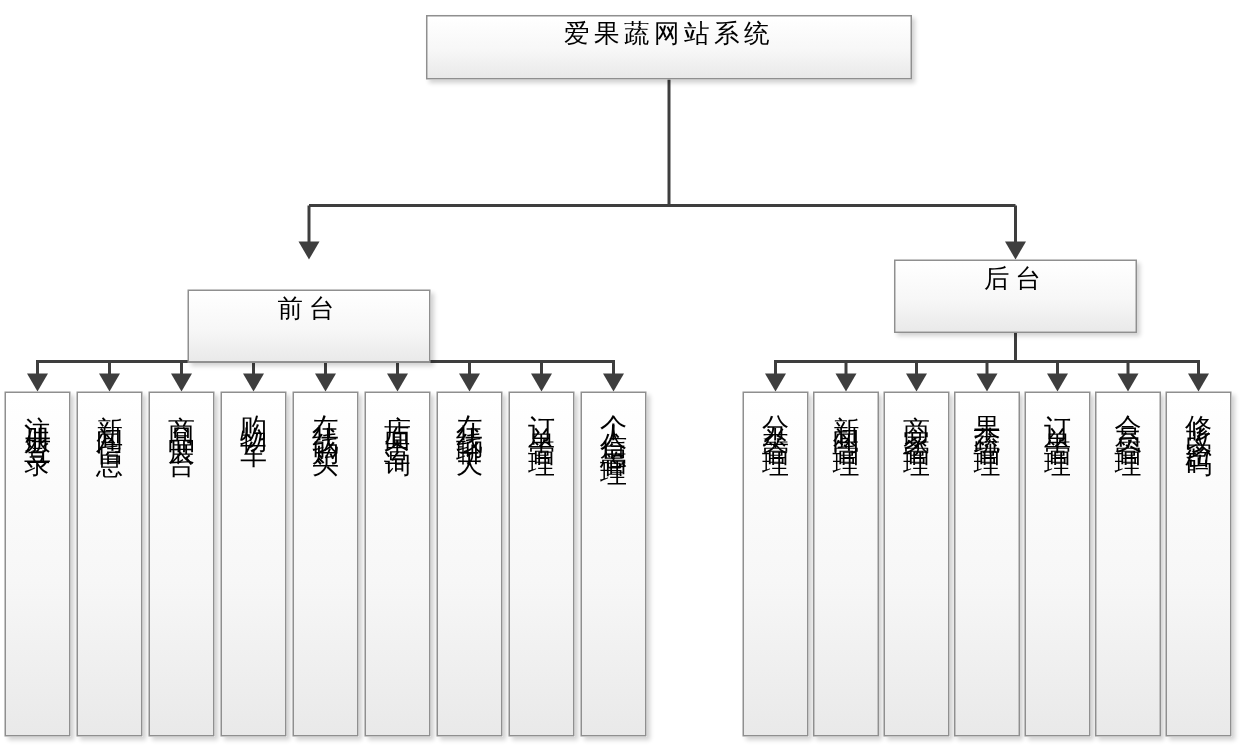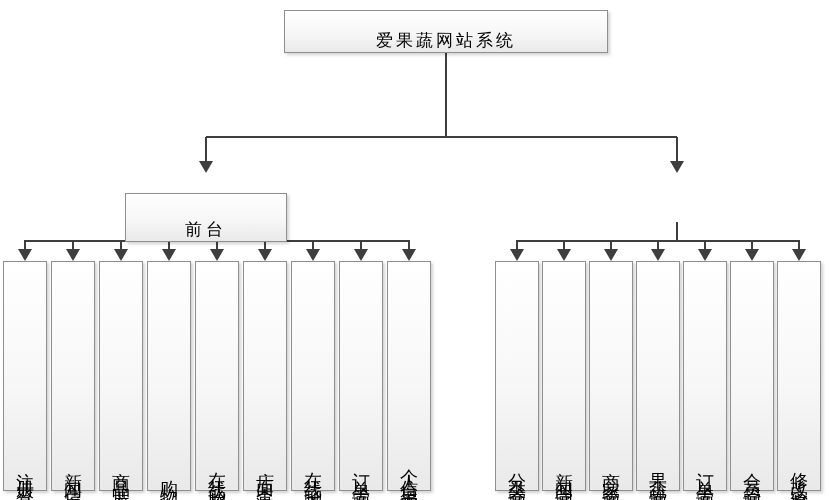--- a/index.html
+++ b/index.html
@@ -10,21 +10,21 @@
     font-family:"Liberation Serif","DejaVu Serif",serif;
     overflow:hidden;
   }
   #connectors{position:absolute;left:0;top:0;width:829px;height:500px;pointer-events:none;}
   .nodebox{
     position:absolute;
     box-sizing:border-box;
     border:1px solid #8f8f8f;
     background:linear-gradient(180deg,#ffffff 0%,#f7f7f7 55%,#e9e9e9 100%);
     box-shadow:2px 2px 3px rgba(0,0,0,0.18);
-    display:flex;align-items:flex-end;justify-content:center;
+    display:flex;align-items:flex-start;justify-content:center;
     color:#000;
   }
   .rootbox{left:284px;top:10px;width:324px;height:43px;font-size:17px;letter-spacing:3px;}
   .midbox{top:173px;width:162px;height:49px;font-size:17px;letter-spacing:4px;}
   #midbox-frontend{left:125px;margin-top:20px;}
   #midbox-backend{left:596px;}
   .leaf{
     top:261px;width:44px;height:230px;
   }
   .vtext{
@@ -86,20 +86,23 @@
       <polygon points="792,249 806,249 799,261" fill="#3e3e3e"></polygon>
     </svg>
 
   <div class="nodebox rootbox">
     <span>爱果蔬网站系统</span>
   </div>
 
   <div class="nodebox midbox" id="midbox-frontend">
     <span>前台</span>
   </div>
+  <div class="nodebox midbox" id="midbox-backend">
+    <span>后台</span>
+  </div>
 
   <div class="nodebox leaf" style="left:3px">
       <span class="vtext">注册登录</span>
     </div>
   <div class="nodebox leaf" style="left:51px">
       <span class="vtext">新闻信息</span>
     </div>
   <div class="nodebox leaf" style="left:99px">
       <span class="vtext">商品展台</span>
     </div>

